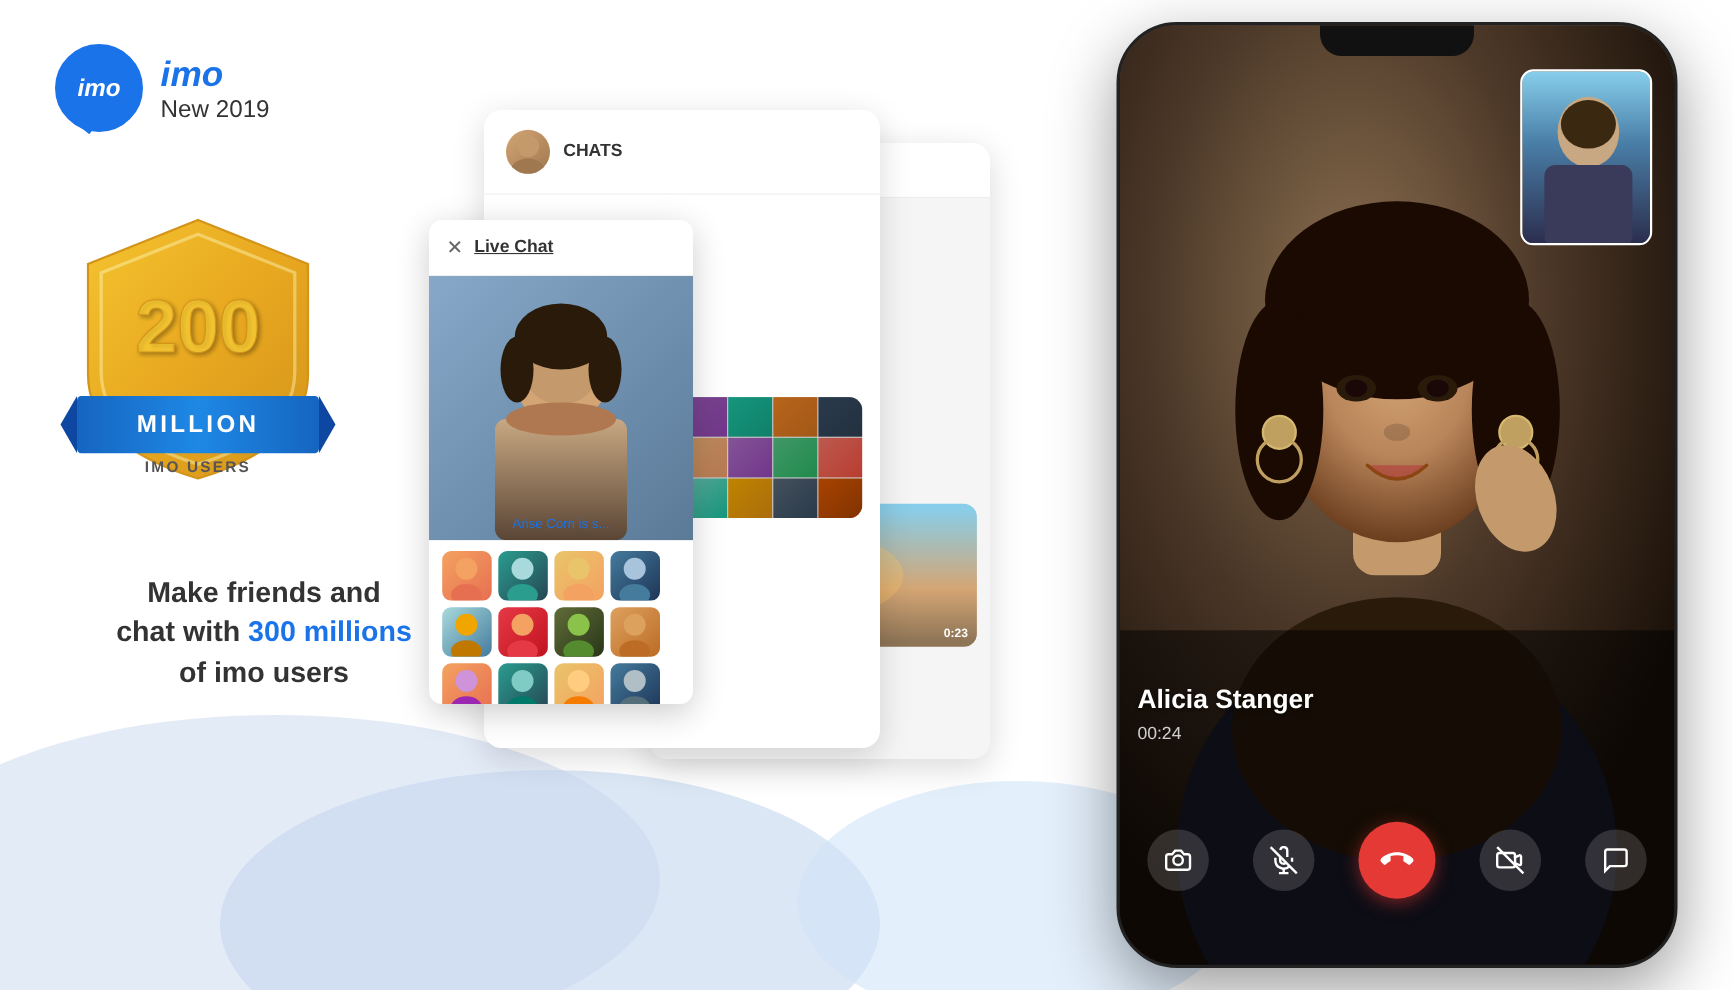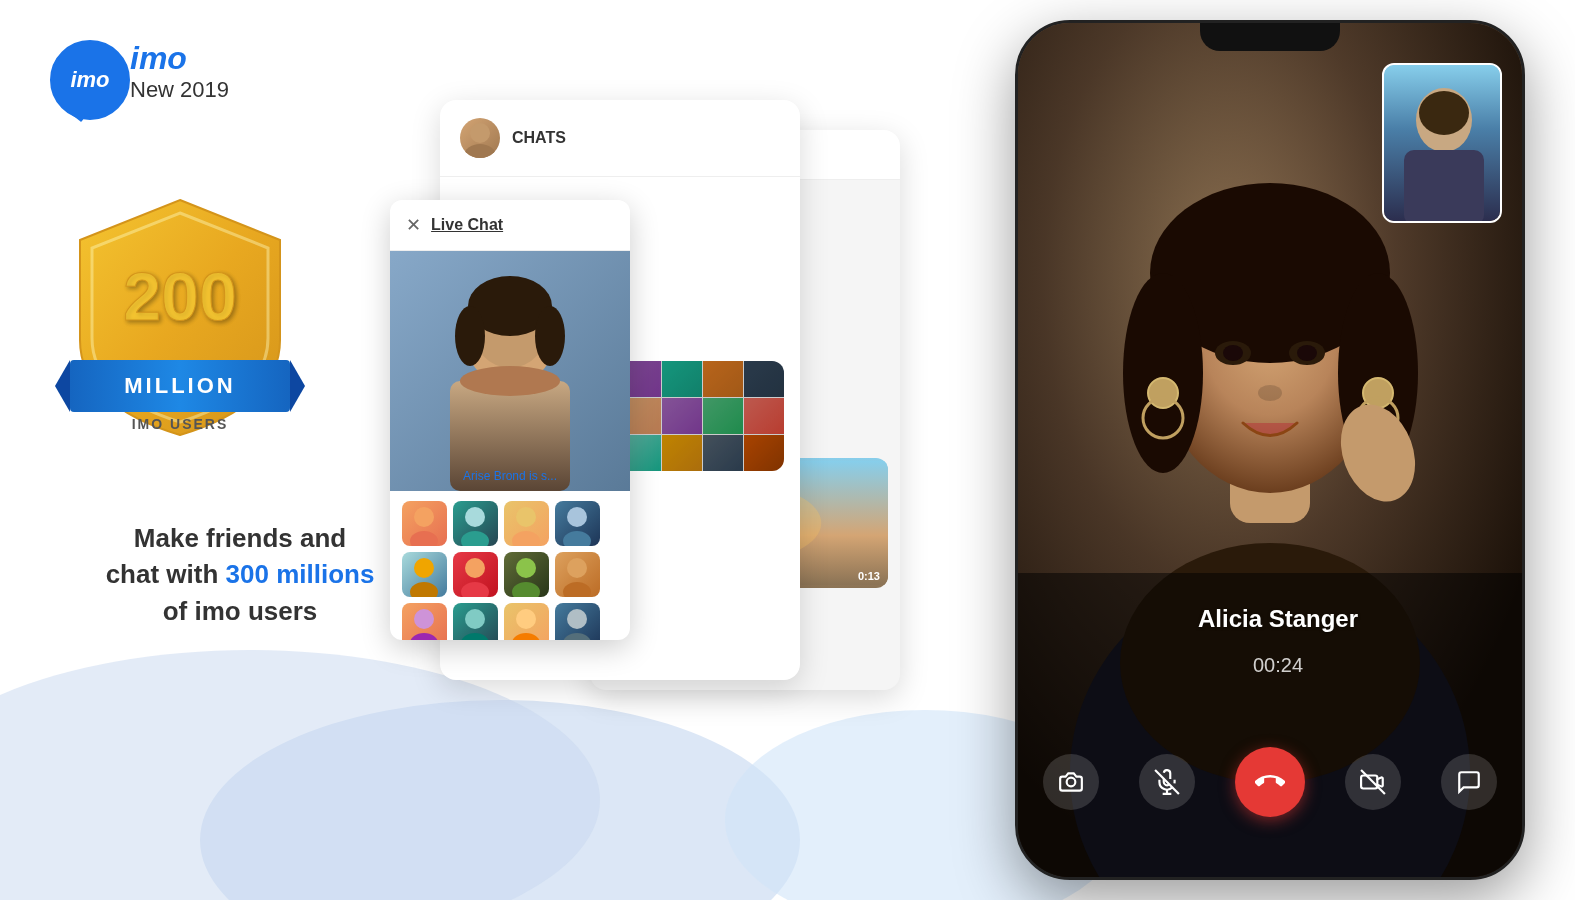--- a/index.html
+++ b/index.html
@@ -11,21 +11,22 @@
       overflow: hidden;
       position: relative;
     }
 
     
     .logo-area {
       position: absolute;
       top: 40px;
       left: 50px;
       display: flex;
-      align-items: flex-start;
+      align-items: center;
+      gap: 16px;
       z-index: 10;
     }
     .logo-bubble {
       width: 80px;
       height: 80px;
       border-radius: 50%;
       background: #1a73e8;
       display: flex;
       align-items: center;
       justify-content: center;
@@ -149,33 +150,33 @@
       border: 2px solid white;
       z-index: 10;
       overflow: hidden;
     }
     
     .call-info {
       position: absolute;
       bottom: 200px;
       left: 16px;
       right: 0;
-      text-align: center;
+      text-align: left;
       z-index: 15;
     }
     .caller-name {
       font-size: 24px;
       font-weight: 600;
       color: white;
       text-shadow: 0 1px 3px rgba(0,0,0,0.5);
     }
     .call-duration {
-      font-size: 20px;
+      font-size: 16px;
       color: rgba(255,255,255,0.8);
-      margin-top: 21px;
+      margin-top: 8px;
     }
     
     .call-controls {
       position: absolute;
       bottom: 60px;
       left: 0;
       right: 0;
       display: flex;
       justify-content: center;
       gap: 40px;
@@ -739,21 +740,21 @@
       <rect width="240" height="240" fill="url(#bg1)"></rect>
       <ellipse cx="120" cy="85" rx="45" ry="50" fill="#d4a574"></ellipse>
       <ellipse cx="120" cy="75" rx="38" ry="42" fill="#c49a6c"></ellipse>
       <rect x="60" y="130" width="120" height="110" fill="url(#person1)" rx="10"></rect>
       <ellipse cx="120" cy="130" rx="50" ry="15" fill="#b07850"></ellipse>
 
       <ellipse cx="120" cy="55" rx="42" ry="30" fill="#2a1a0a"></ellipse>
       <ellipse cx="80" cy="85" rx="15" ry="30" fill="#2a1a0a"></ellipse>
       <ellipse cx="160" cy="85" rx="15" ry="30" fill="#2a1a0a"></ellipse>
     </svg>
-    <div class="chat-name-tag">Arise Brond is s...</div>
+    <div class="chat-name-tag">Arise Corn is s...</div>
   </div>
   <div class="chat-avatars-row">
     <div class="mini-avatar av1">
       <svg width="45" height="45">
           <circle cx="22" cy="16" r="10" fill="#f4a261"></circle>
           <ellipse cx="22" cy="40" rx="14" ry="10" fill="#e76f51"></ellipse>
         </svg>
     </div>
     <div class="mini-avatar av2">
       <svg width="45" height="45">
@@ -876,21 +877,21 @@
             <linearGradient id="skyGrad" x1="0%" y1="0%" x2="0%" y2="100%">
               <stop offset="0%" style="stop-color:#87CEEB"></stop>
               <stop offset="60%" style="stop-color:#d4a574"></stop>
               <stop offset="100%" style="stop-color:#8b7355"></stop>
             </linearGradient>
           </defs>
           <rect width="300" height="130" fill="url(#skyGrad)"></rect>
           <ellipse cx="150" cy="65" rx="80" ry="40" fill="rgba(255,200,100,0.3)"></ellipse>
         </svg>
         <div class="video-play">▶</div>
-        <div class="video-duration">0:13</div>
+        <div class="video-duration">0:23</div>
       </div>
     </div>
 
     <div class="msg-row" style="margin-top:8px;">
       <div class="msg-avatar">
         <svg width="36" height="36" viewBox="0 0 36 36">
           <circle cx="18" cy="14" r="9" fill="#d4a574"></circle>
           <ellipse cx="18" cy="34" rx="14" ry="8" fill="#8b7355"></ellipse>
         </svg>
       </div>

